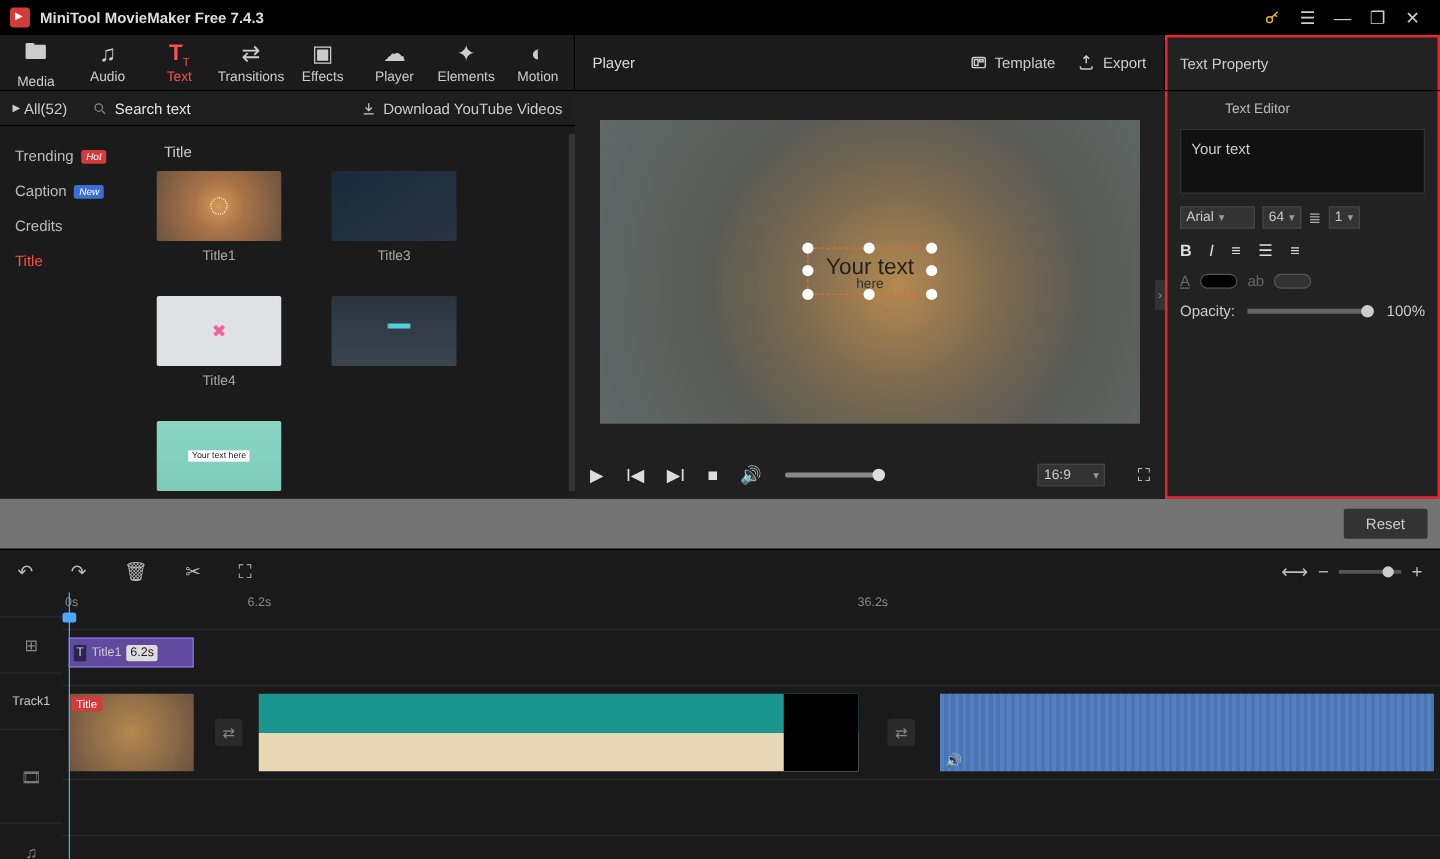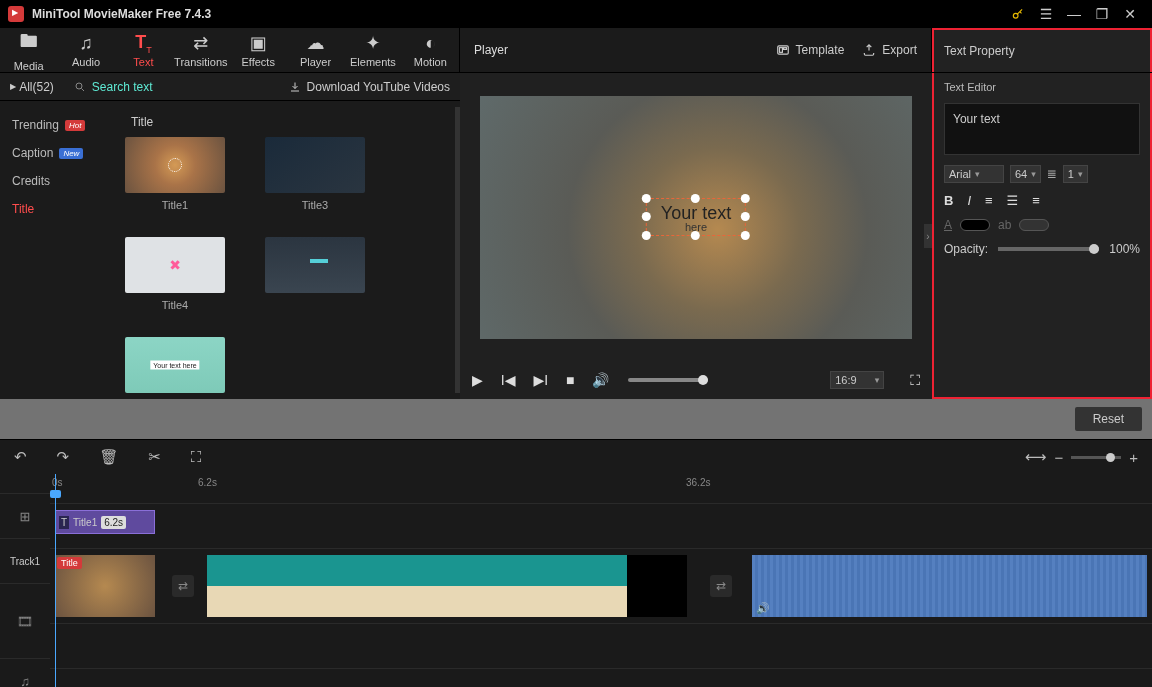--- a/index.html
+++ b/index.html
@@ -20,21 +20,21 @@
 .ribbon-item .lbl { font-size: 11px; }
 .player-header { flex: 1; display: flex; align-items: center; padding: 0 14px; border-right: 1px solid #000; }
 .player-header .ph-title { font-size: 12px; color: #ddd; }
 .player-header .ph-spacer { flex: 1; }
 .ph-btn { display: inline-flex; align-items: center; gap: 6px; color: #ccc; font-size: 12px; margin-left: 18px; cursor: pointer; }
 .prop-header { width: 220px; display: flex; align-items: center; padding: 0 10px; background: #222; border: 2px solid #e23; border-bottom: none; }
 .middle { display: flex; height: 326px; }
 .left-pane { width: 460px; display: flex; flex-direction: column; background: #1b1b1b; }
 .lib-sub { height: 28px; display: flex; align-items: center; background: #1e1e1e; border-bottom: 1px solid #000; }
 .lib-sub .all-tab { padding: 0 10px; color: #ccc; display:flex; align-items:center; gap:3px; }
-.lib-sub .search { flex: 1; display: flex; align-items: center; gap: 6px; padding: 0 10px; color: #5eead4; }
+.lib-sub .search { flex: 1; display: flex; align-items: center; gap: 6px; padding: 0 10px; color: #e5e5e5; }
 .lib-sub .dlbtn { display: flex; align-items: center; gap: 6px; color: #ccc; padding: 0 10px; cursor:pointer; }
 .lib-body { flex: 1; display: flex; overflow: hidden; }
 .cat-list { width: 115px; padding: 10px; }
 .cat-list .cat { padding: 7px 2px; color: #bbb; font-size: 12px; cursor:pointer; display:flex; align-items:center; gap:6px;}
 .cat-list .cat.active { color: #ff4d4d; }
 .badge-hot { background:#d43a3a; color:#fff; font-size:8px; padding:1px 4px; border-radius:2px; font-style:italic;}
 .badge-new { background:#3a6fd4; color:#fff; font-size:8px; padding:1px 4px; border-radius:2px; font-style:italic;}
 .thumbs { flex: 1; padding: 10px; overflow-y: auto; }
 .group-label { font-size: 12px; color:#ccc; margin: 4px 0 8px 6px;}
 .thumb-grid { display: flex; flex-wrap: wrap; gap: 26px 40px; }
@@ -65,21 +65,21 @@
 .prog { flex:1; height:4px; background:#555; border-radius:2px; position:relative;}
 .prog-dot{width:10px;height:10px;background:#ccc;border-radius:50%;position:absolute;left:0;top:-3px;}
 .timecode .cur { color:#ff6a3c;}
 .controls-row { display:flex; align-items:center; gap:18px; padding:8px 2px 4px;}
 .pc-icon { color:#ddd; font-size:14px; cursor:pointer;}
 .vol-track { width:80px; height:4px; background:#888; border-radius:2px; position:relative;}
 .vol-track::after{content:"";width:10px;height:10px;background:#ddd;border-radius:50%;position:absolute;right:0;top:-3px;}
 .aspect-sel { background:#2d2d2d; border:none; color:#ccc; padding:3px 20px 3px 10px; font-size:11px; margin-left:auto;}
 .right-pane { width: 220px; background: #222; display:flex; flex-direction:column; border:2px solid #e23; border-top:none; }
 .rp-body { flex:1; padding:8px 10px; display:flex; flex-direction:column; gap:10px;}
-.rp-section-label { font-size:11px; color:#bbb;}
+.rp-section-label { font-size:11px; color:#bbb;margin-left:36px;}
 .text-editor-box { background:#111; border:1px solid #333; height:52px; padding:8px; color:#ccc; font-size:12px;}
 .format-row { display:flex; gap:6px; align-items:center;}
 .sel { background:#333; border:1px solid #444; color:#ccc; font-size:11px; padding:2px 4px; display:flex; align-items:center; gap:4px;}
 .sel .caret{font-size:9px;color:#999;}
 .fmt-icons { display:flex; gap:14px; color:#ddd; font-size:13px;}
 .fmt-icons span{cursor:pointer;}
 .color-row { display:flex; gap:8px; align-items:center;}
 .color-swatch { width:30px; height:12px; background:#000; border:1px solid #555; border-radius:6px;}
 .opacity-row { display:flex; align-items:center; gap:10px;}
 .op-track { flex:1; height:4px; background:#666; position:relative;}

